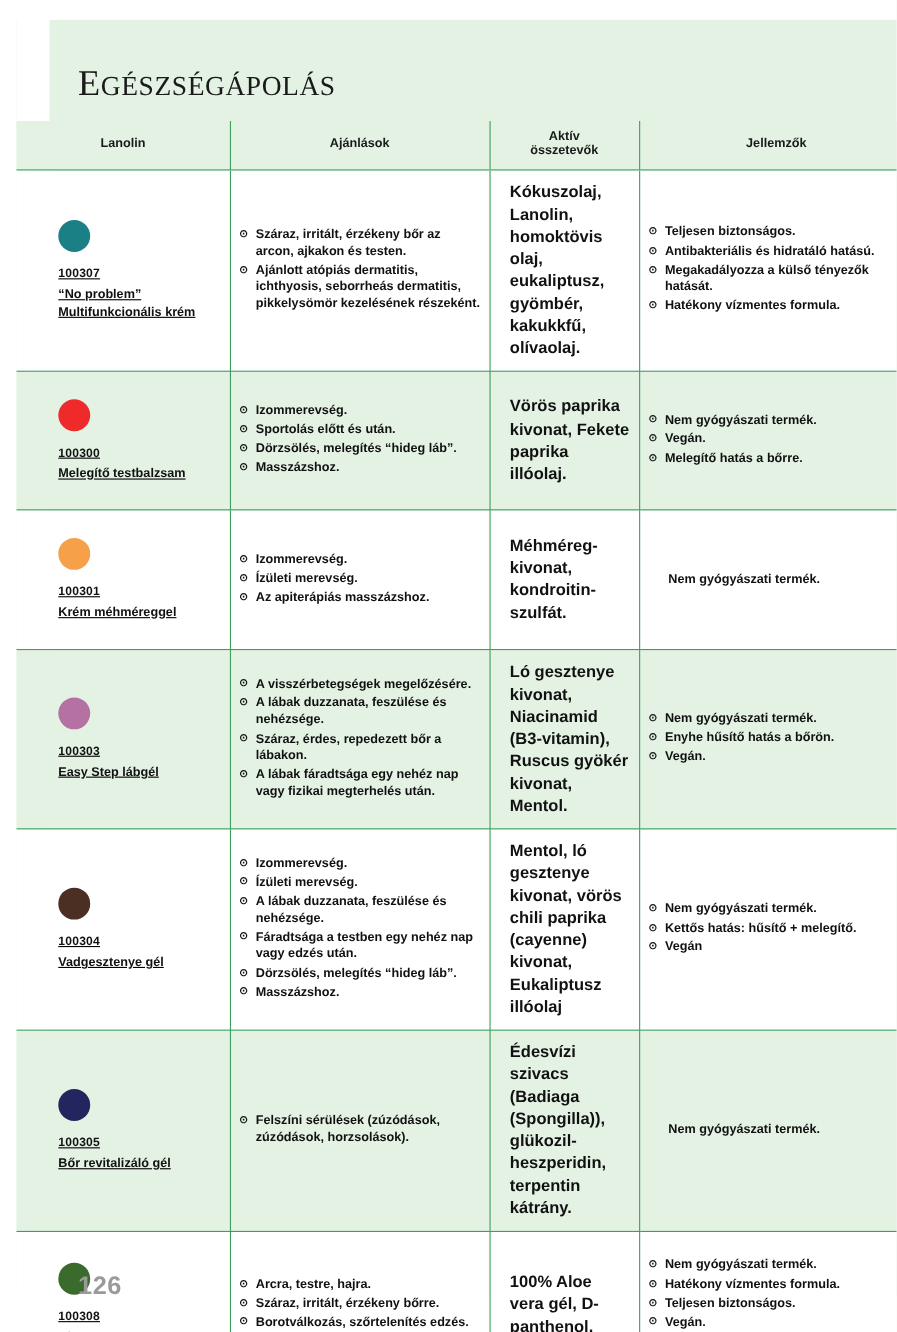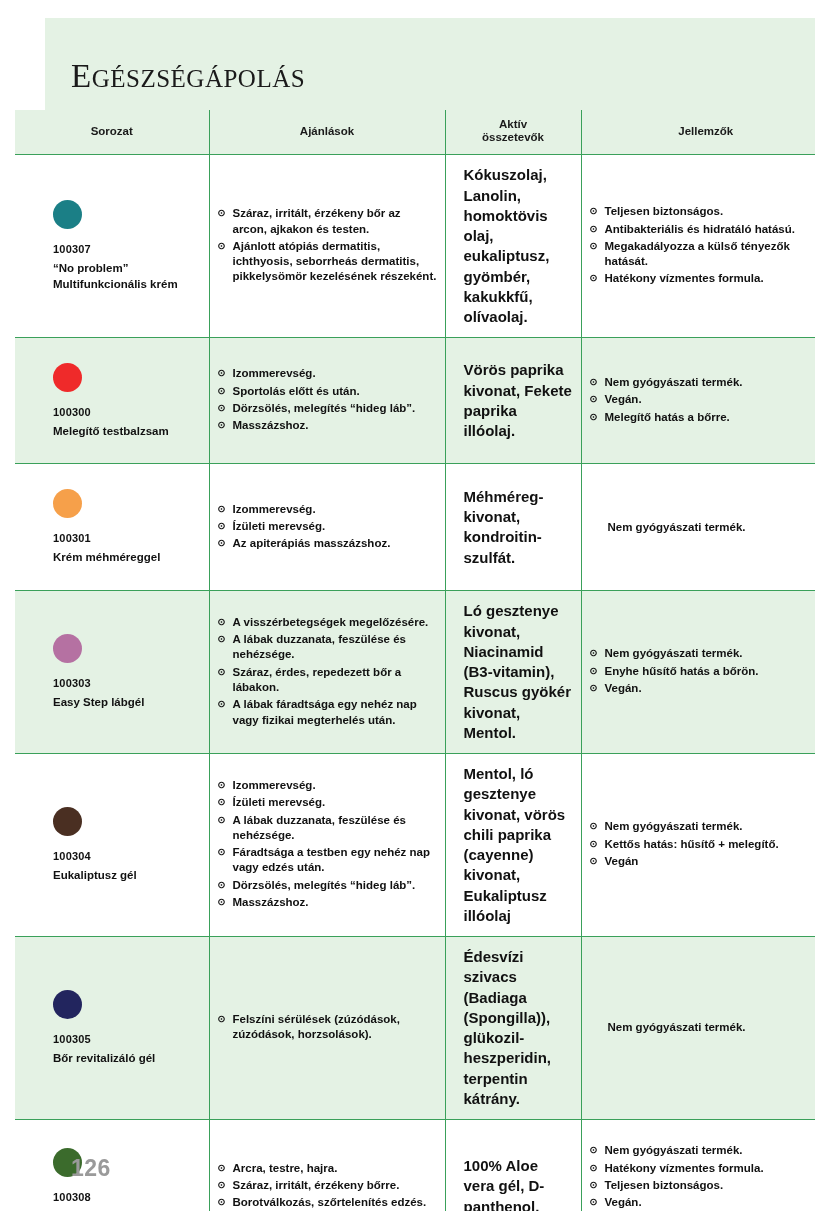--- a/index.html
+++ b/index.html
@@ -88,20 +88,21 @@
     border-bottom: 1.2px solid #3aa05a;
     padding: 10px 8px;
   }
   table.main td.last { border-right: none; }
   table.main tr.shade td { background: #e4f2e4; }
   table.main tr.plain td { background: #ffffff; }
 
   .cell-first {
     padding-left: 38px !important;
     padding-right: 6px !important;
+    text-decoration: underline;
   }
   .swatch {
     width: 29px;
     height: 29px;
     border-radius: 50%;
     display: block;
     margin-bottom: 14px;
   }
   .code {
     font-size: 11px;
@@ -177,21 +178,21 @@
 
   <table class="main">
     <colgroup>
       <col class="c0">
         <col class="c1">
         <col class="c2">
         <col class="c3">
     </colgroup>
     <thead>
       <tr>
-        <th>Sorozat</th>
+        <th>Lanolin</th>
         <th>Ajánlások</th>
         <th>
           <span>Aktív</span><br>
           <span>összetevők</span>
         </th>
         <th class="last">Jellemzők</th>
       </tr>
     </thead>
     <tbody>
 
@@ -290,21 +291,21 @@
             <li><span class="bul">⊙</span><span>Enyhe hűsítő hatás a bőrön.</span></li>
             <li><span class="bul">⊙</span><span>Vegán.</span></li>
           </ul>
         </td>
       </tr>
 
       <tr class="plain" style="height:178px">
         <td class="cell-first">
           <span class="swatch" style="background:#4a2f22"></span>
           <div class="code">100304</div>
-          <div class="pname">Eukaliptusz gél</div>
+          <div class="pname">Vadgesztenye gél</div>
         </td>
         <td>
           <ul class="blist">
             <li><span class="bul">⊙</span><span>Izommerevség.</span></li>
             <li><span class="bul">⊙</span><span>Ízületi merevség.</span></li>
             <li><span class="bul">⊙</span><span>A lábak duzzanata, feszülése és nehézsége.</span></li>
             <li><span class="bul">⊙</span><span>Fáradtsága a testben egy nehéz nap vagy edzés után.</span></li>
             <li><span class="bul">⊙</span><span>Dörzsölés, melegítés “hideg láb”.</span></li>
             <li><span class="bul">⊙</span><span>Masszázshoz.</span></li>
           </ul>

